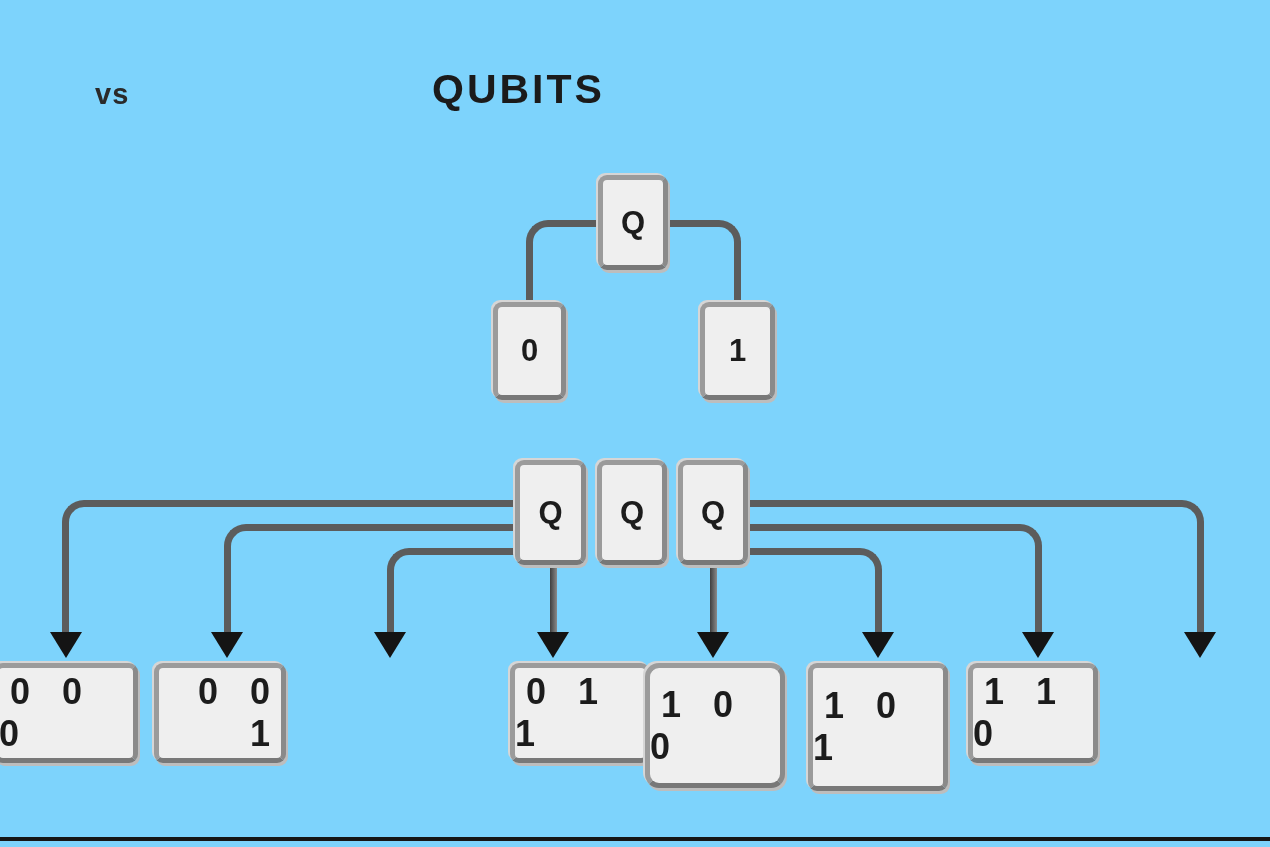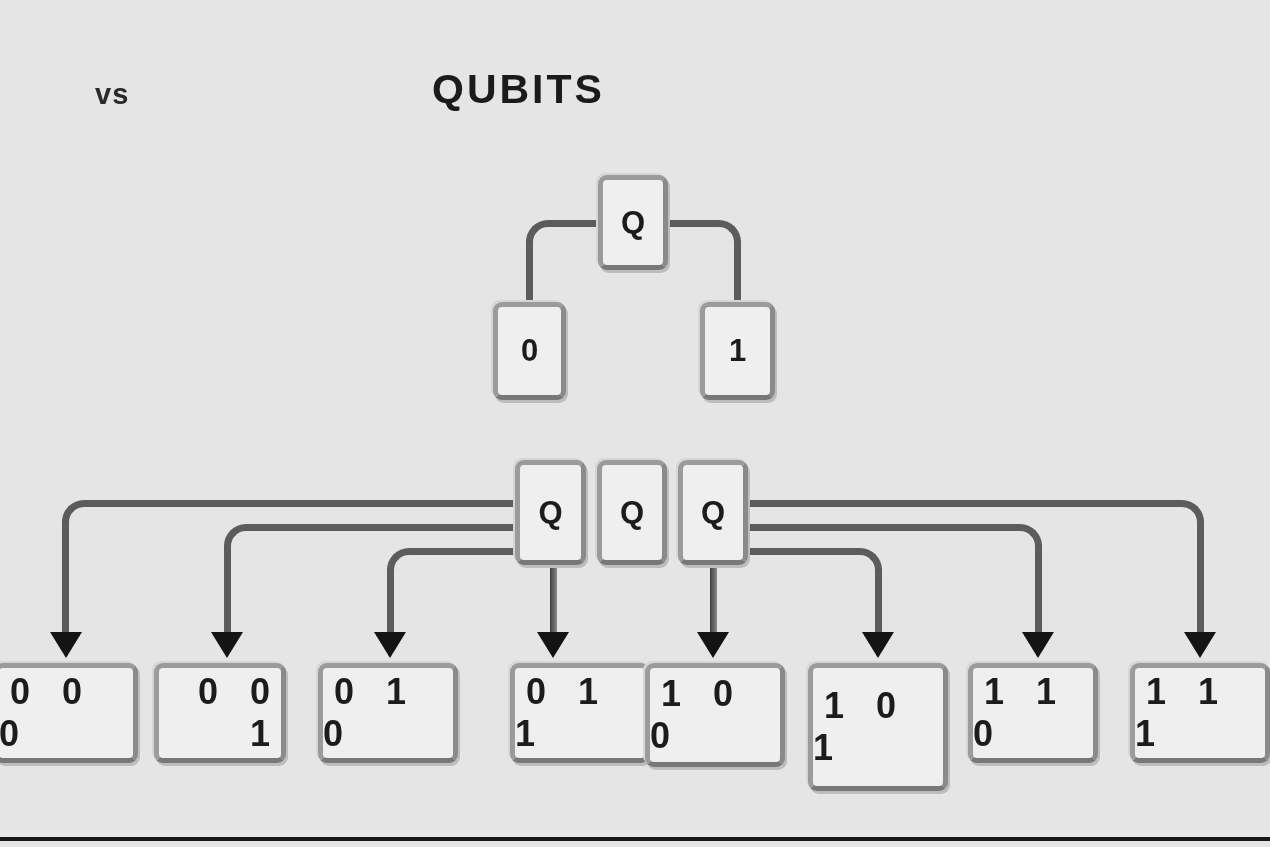--- a/index.html
+++ b/index.html
@@ -5,21 +5,21 @@
   html, body {
     margin: 0;
     padding: 0;
     background: #ffffff;
     font-family: "Liberation Sans", sans-serif;
   }
   #stage {
     position: relative;
     width: 1270px;
     height: 847px;
-    background: #e5e5e5;
+    background: #7dd3fc;
     overflow: hidden;
   }
 
   
   .vs-label {
     position: absolute;
     left: 95px;
     top: 78px;
     font-size: 29px;
     font-weight: bold;
@@ -132,22 +132,20 @@
   <div class="qbox qubit" style="left:598px; top:175px; width:70px; height:95px;">Q</div>
   <div class="qbox qubit" style="left:493px; top:302px; width:73px; height:98px;">0</div>
   <div class="qbox qubit" style="left:700px; top:302px; width:75px; height:98px;">1</div>
 
   <div class="qbox qubit" style="left:515px; top:460px; width:71px; height:105px;">Q</div>
   <div class="qbox qubit" style="left:597px; top:460px; width:70px; height:105px;">Q</div>
   <div class="qbox qubit" style="left:678px; top:460px; width:70px; height:105px;">Q</div>
 
   <div class="qbox state" style="left:-6px;   top:663px; width:144px; height:100px;">0 0 0</div>
   <div class="qbox state" style="left:154px;  top:663px; width:132px; height:100px;text-align:right;">0 0 1</div>
-  <div class="qbox state" style="left:318px;  top:663px; width:140px; height:100px;">0 1 0</div>
   <div class="qbox state" style="left:510px;  top:663px; width:140px; height:100px;">0 1 1</div>
-  <div class="qbox state" style="left:645px;  top:663px; width:140px; height:104px;">1 0 0</div>
+  <div class="qbox state" style="left:645px;  top:663px; width:140px; height:125px;border-radius:14px;">1 0 0</div>
   <div class="qbox state" style="left:808px;  top:663px; width:140px; height:128px;">1 0 1</div>
   <div class="qbox state" style="left:968px;  top:663px; width:130px; height:100px;">1 1 0</div>
-  <div class="qbox state" style="left:1130px; top:663px; width:140px; height:100px;">1 1 1</div>
 
   <div class="bottom-rule"></div>
 
 </div>
 
 </body></html>

